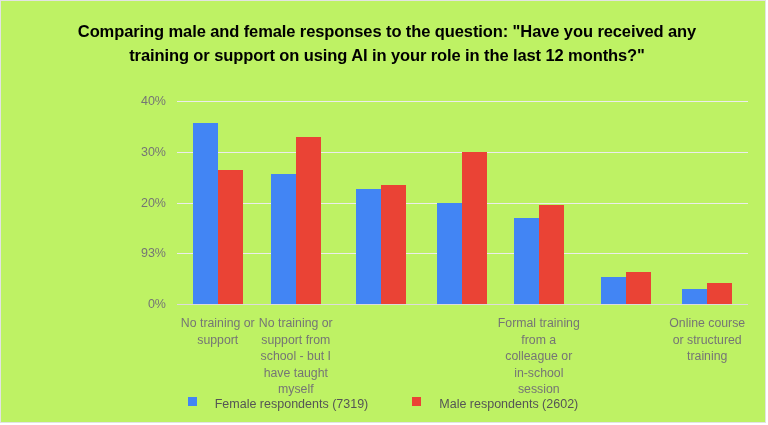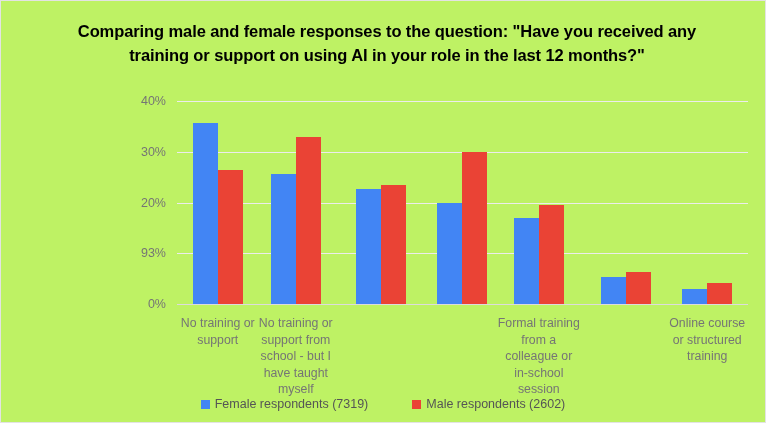--- a/index.html
+++ b/index.html
@@ -108,22 +108,22 @@
     right: 0;
     top: 396px;
     display: flex;
     justify-content: center;
     gap: 44px;
     font-size: 12.5px;
     color: #555555;
   }
   .legend-item {
     display: flex;
-    align-items: center;
-    gap: 5px;
+    align-items: flex-start;
+    gap: 18px;
   }
   .swatch {
     width: 9px;
     height: 9px;
     display: inline-block;
   }
   .swatch.female { background: #4285f4; }
   .swatch.male   { background: #ea4335; }
 </style>
 </head>

